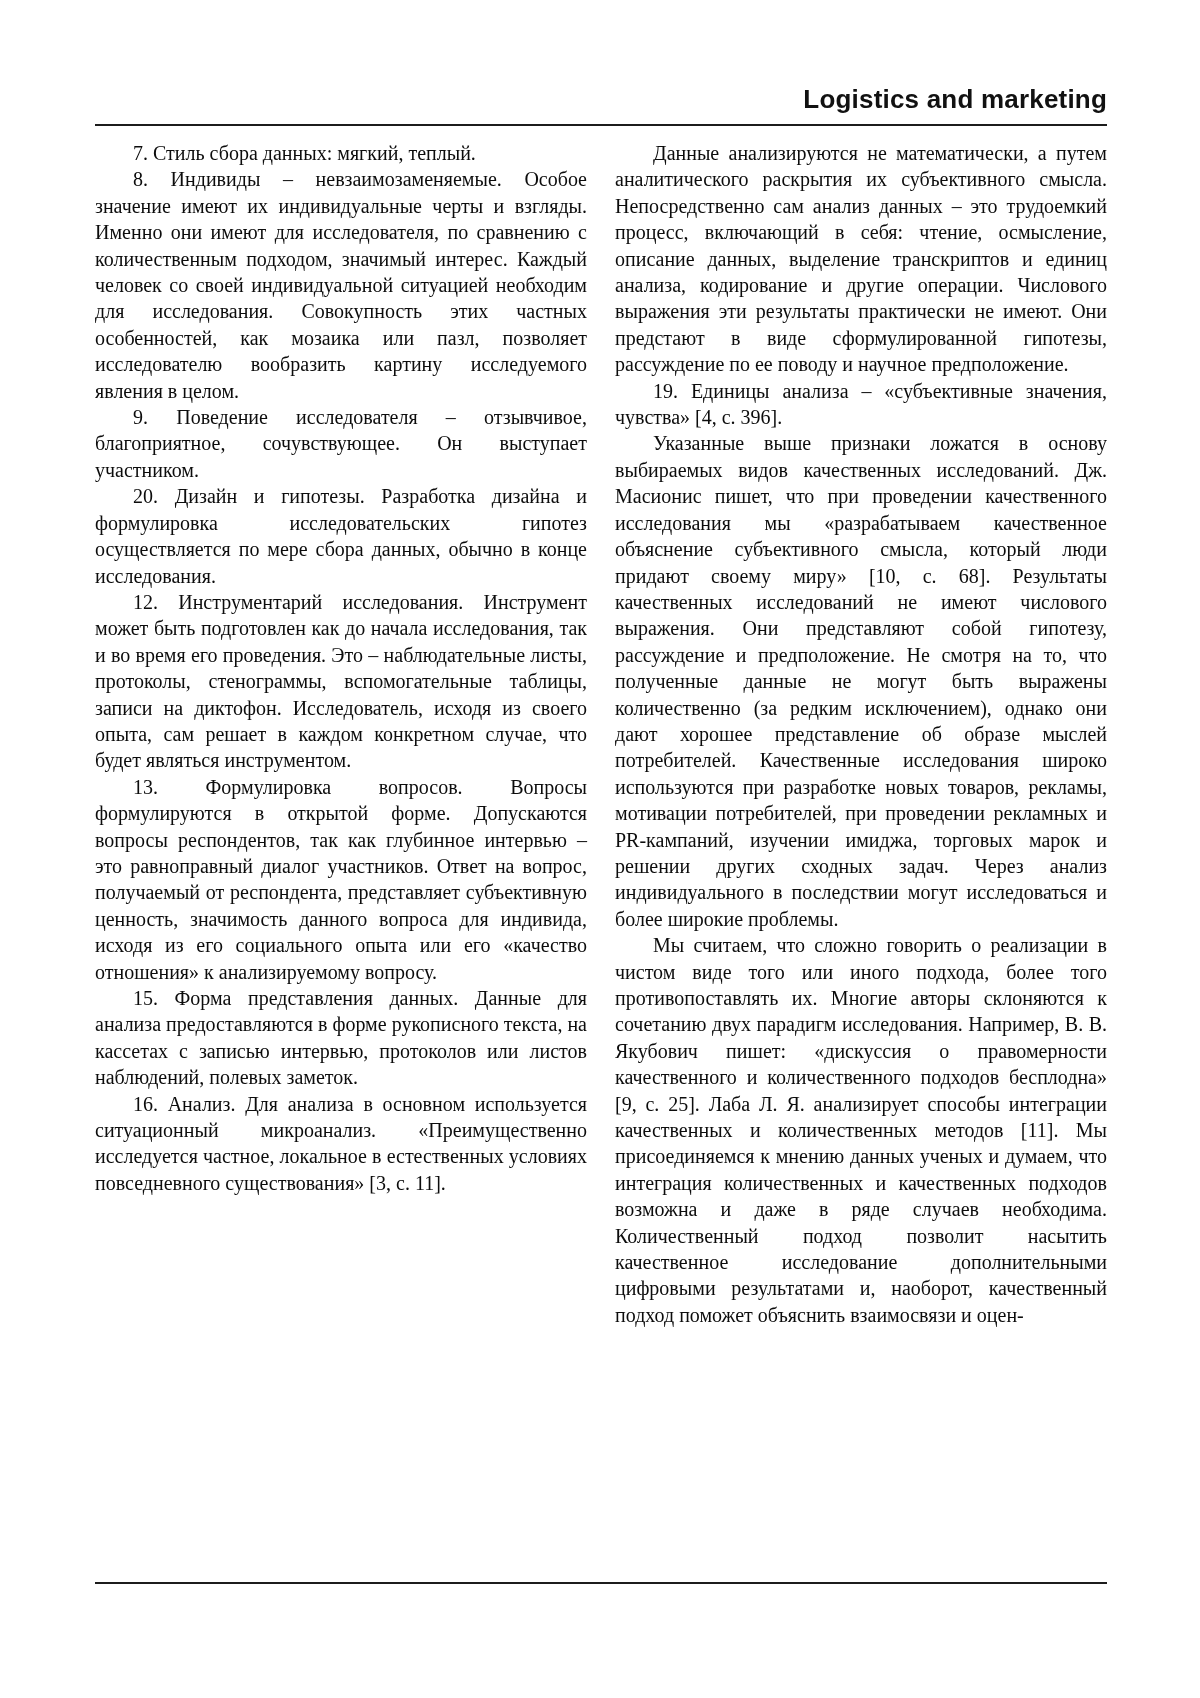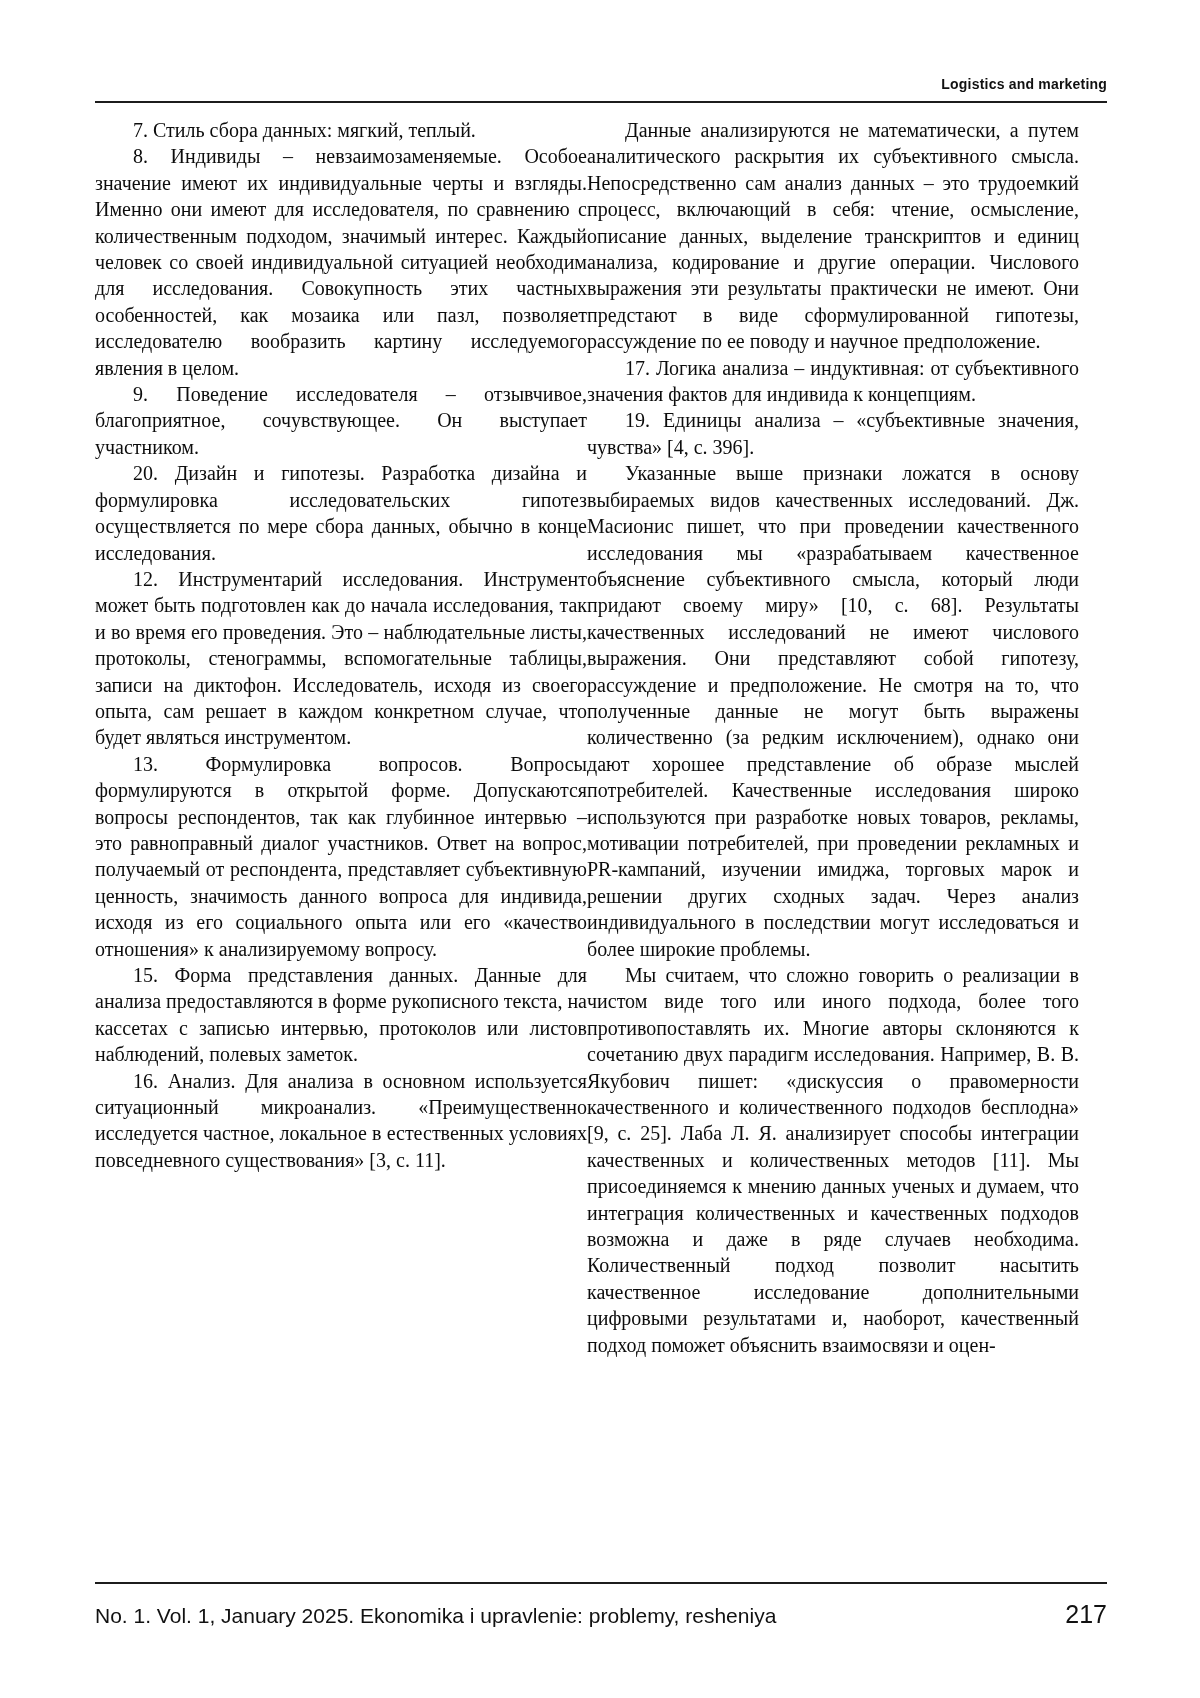--- a/index.html
+++ b/index.html
@@ -20,31 +20,33 @@
     position: absolute;
     left: 95px;
     width: 1012px;
     top: 0;
   }
   .running-head {
     padding-top: 76px;
     text-align: right;
     font-family: "Liberation Sans", sans-serif;
     font-weight: bold;
-    font-size: 14px;
+    font-size: 26px;
     letter-spacing: 0.2px;
     color: #111111;
+    margin-top: 8px;
   }
   .head-rule {
     border: none;
     border-top: 2px solid #1c1c1c;
     margin: 9px 0 0 0;
   }
   .columns {
     display: flex;
+    gap: 28px;
     margin-top: 14px;
   }
   .col {
     width: 492px;
   }
   .col p {
     margin: 0;
     font-size: 20px;
     line-height: 26.4px;
     text-align: justify;
@@ -97,31 +99,26 @@
         <p>9. Поведение исследователя – отзывчивое, благоприятное, сочувствующее. Он выступает участником.</p>
         <p>20. Дизайн и гипотезы. Разработка дизайна и формулировка исследовательских гипотез осуществляется по мере сбора данных, обычно в конце исследования.</p>
         <p>12. Инструментарий исследования. Инструмент может быть подготовлен как до начала исследования, так и во время его проведения. Это – наблюдательные листы, протоколы, стенограммы, вспомогательные таблицы, записи на диктофон. Исследователь, исходя из своего опыта, сам решает в каждом конкретном случае, что будет являться инструментом.</p>
         <p>13. Формулировка вопросов. Вопросы формулируются в открытой форме. Допускаются вопросы респондентов, так как глубинное интервью – это равноправный диалог участников. Ответ на вопрос, получаемый от респондента, представляет субъективную ценность, значимость данного вопроса для индивида, исходя из его социального опыта или его «качество отношения» к анализируемому вопросу.</p>
         <p>15. Форма представления данных. Данные для анализа предоставляются в форме рукописного текста, на кассетах с записью интервью, протоколов или листов наблюдений, полевых заметок.</p>
         <p>16. Анализ. Для анализа в основном используется ситуационный микроанализ. «Преимущественно исследуется частное, локальное в естественных условиях повседневного существования» [3, с. 11].</p>
       </div>
 
       <div class="col">
         <p>Данные анализируются не математически, а путем аналитического раскрытия их субъективного смысла. Непосредственно сам анализ данных – это трудоемкий процесс, включающий в себя: чтение, осмысление, описание данных, выделение транскриптов и единиц анализа, кодирование и другие операции. Числового выражения эти результаты практически не имеют. Они предстают в виде сформулированной гипотезы, рассуждение по ее поводу и научное предположение.</p>
-        <p>17. Логика анализа – индуктивная: от субъективного значения фактов для индивида к концепциям.</p>
         <p>19. Единицы анализа – «субъективные значения, чувства» [4, с. 396].</p>
         <p>Указанные выше признаки ложатся в основу выбираемых видов качественных исследований. Дж. Масионис пишет, что при проведении качественного исследования мы «разрабатываем качественное объяснение субъективного смысла, который люди придают своему миру» [10, с. 68]. Результаты качественных исследований не имеют числового выражения. Они представляют собой гипотезу, рассуждение и предположение. Не смотря на то, что полученные данные не могут быть выражены количественно (за редким исключением), однако они дают хорошее представление об образе мыслей потребителей. Качественные исследования широко используются при разработке новых товаров, рекламы, мотивации потребителей, при проведении рекламных и PR-кампаний, изучении имиджа, торговых марок и решении других сходных задач. Через анализ индивидуального в последствии могут исследоваться и более широкие проблемы.</p>
         <p>Мы считаем, что сложно говорить о реализации в чистом виде того или иного подхода, более того противопоставлять их. Многие авторы склоняются к сочетанию двух парадигм исследования. Например, В. В. Якубович пишет: «дискуссия о правомерности качественного и количественного подходов бесплодна» [9, с. 25]. Лаба Л. Я. анализирует способы интеграции качественных и количественных методов [11]. Мы присоединяемся к мнению данных ученых и думаем, что интеграция количественных и качественных подходов возможна и даже в ряде случаев необходима. Количественный подход позволит насытить качественное исследование дополнительными цифровыми результатами и, наоборот, качественный подход поможет объяснить взаимосвязи и оцен-</p>
       </div>
 
     </div>
 
   </div>
 
   <div class="footer">
     <hr class="foot-rule">
-    <div class="footer-row">
-      <span class="journal-info">No. 1. Vol. 1, January 2025. Ekonomika i upravlenie: problemy, resheniya</span>
-      <span class="page-number">217</span>
-    </div>
   </div>
 
 </div>
 
 </body></html>

